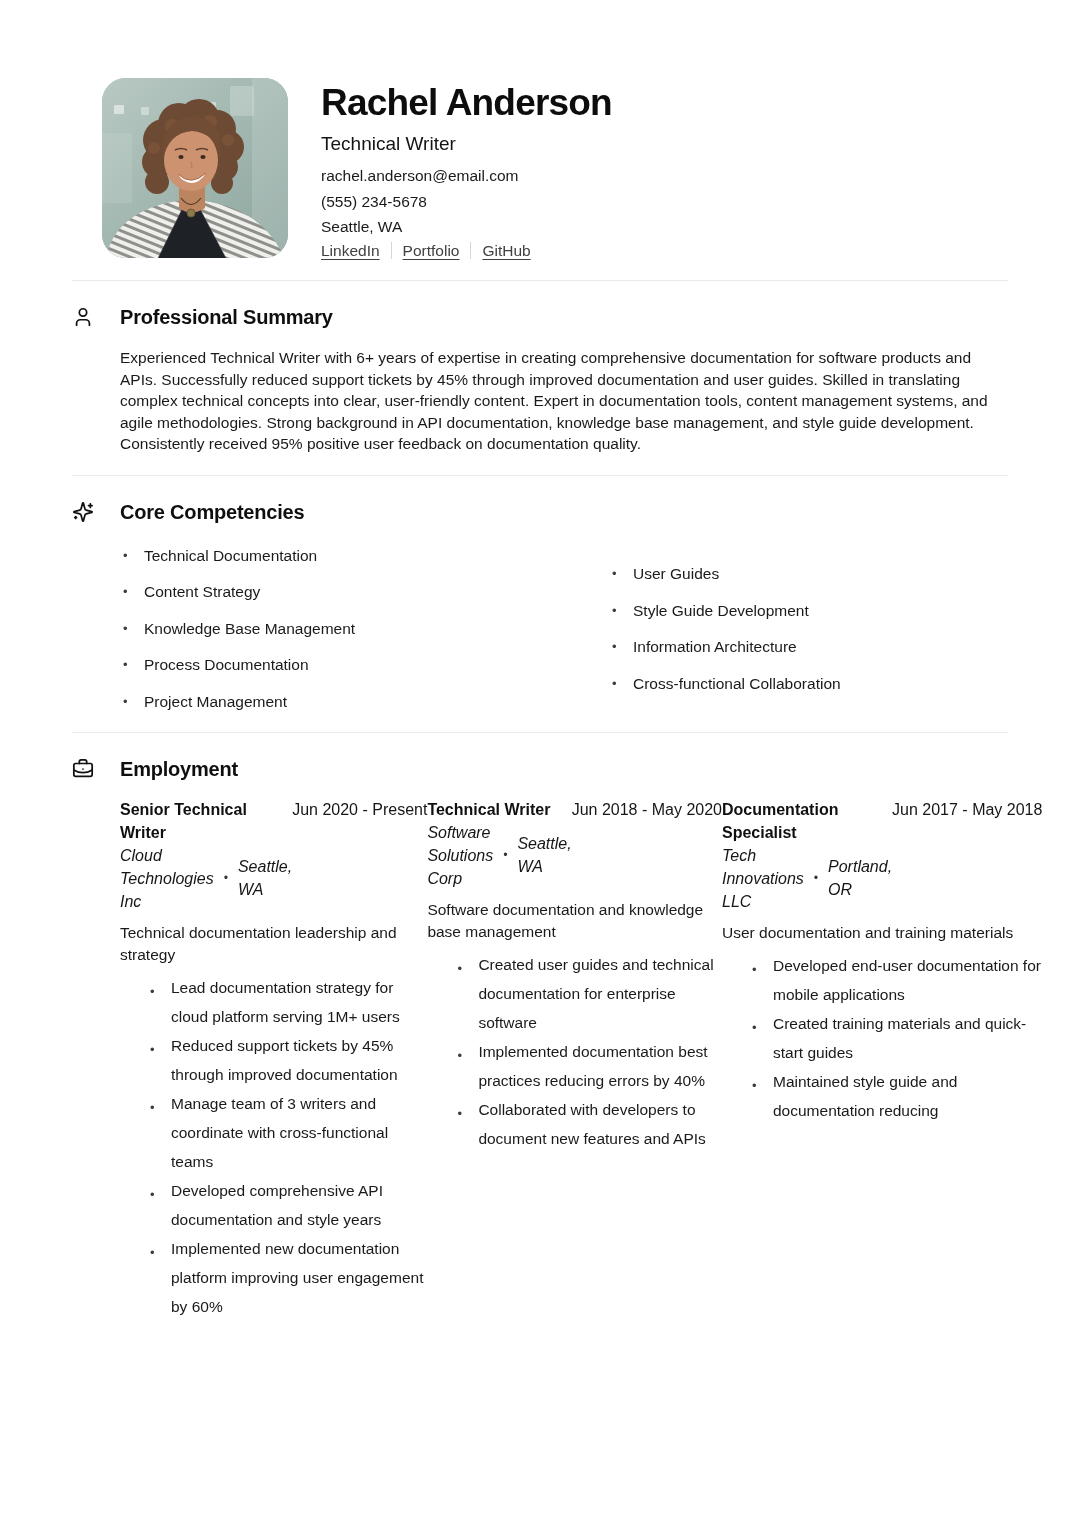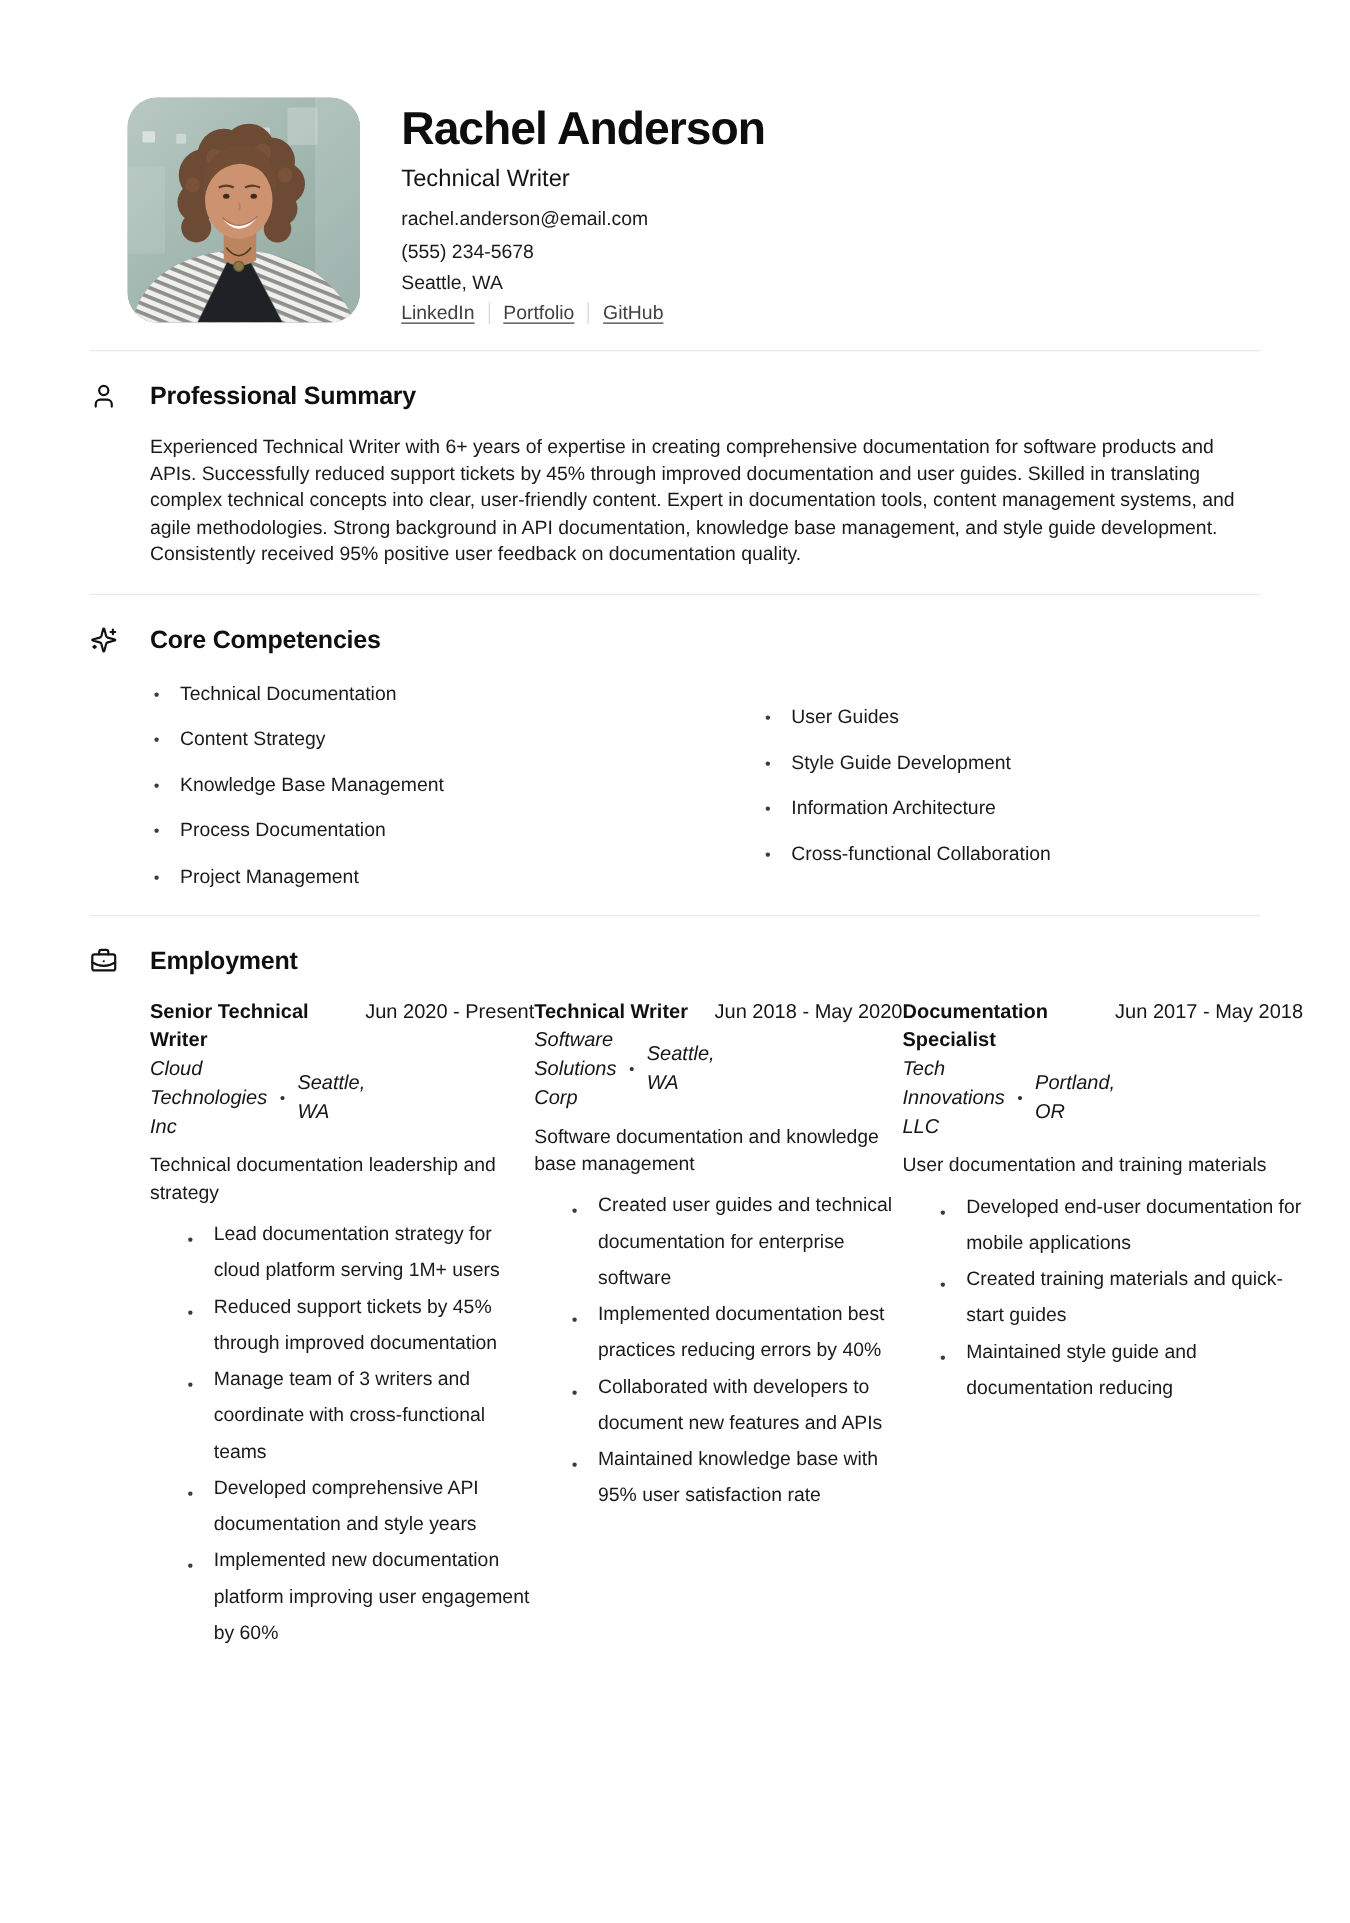--- a/index.html
+++ b/index.html
@@ -258,21 +258,20 @@
             </div>
             <div class="job-desc">Software documentation and knowledge base management</div>
             <ul class="job-highlights">
 
                 <li class="bullet-li">Created user guides and technical documentation for enterprise software</li>
 
                 <li class="bullet-li">Implemented documentation best practices reducing errors by 40%</li>
 
                 <li class="bullet-li">Collaborated with developers to document new features and APIs</li>
 
-                <li class="bullet-li">Maintained knowledge base with 95% user satisfaction rate</li>
               </ul>
           </div>
 
           <div class="job">
             <div class="job-head">
               <div>
                 <div class="job-title">Documentation Specialist</div>
                 <div class="job-company-line">
                   <span>Tech Innovations LLC</span>
                   <span class="job-dot">•</span>

